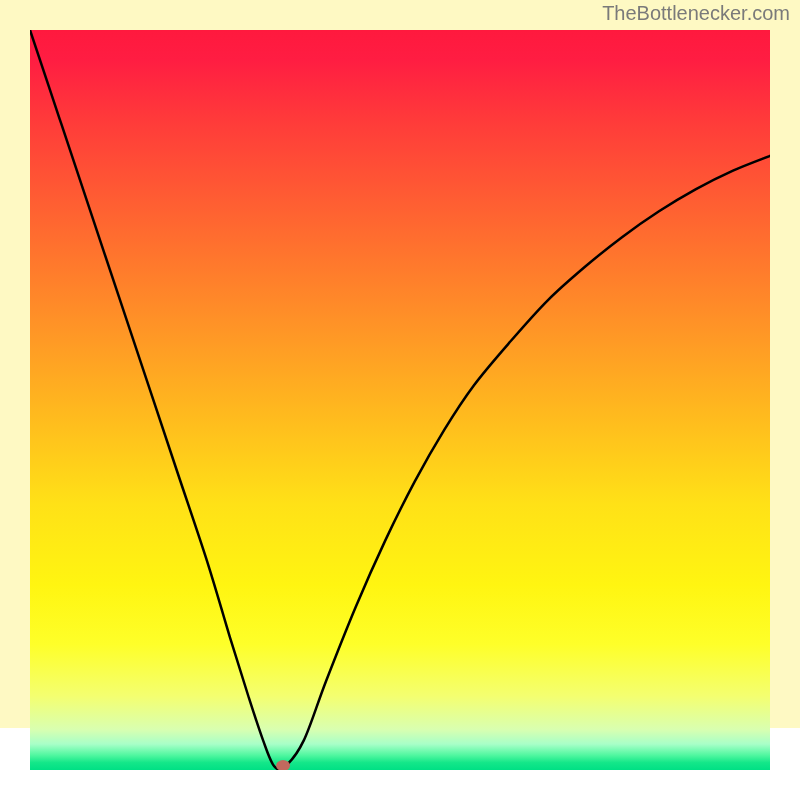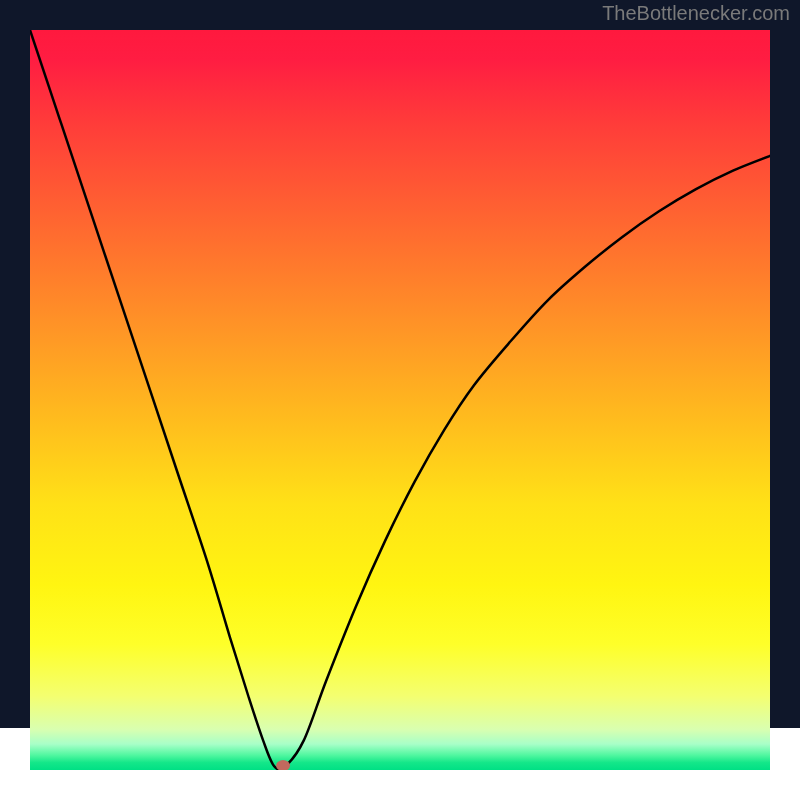--- a/index.html
+++ b/index.html
@@ -1,20 +1,20 @@
 <!DOCTYPE html>
 <html><head>
 <meta charset="utf-8">
 <style>
   * { margin: 0; padding: 0; box-sizing: border-box; }
   html, body { width: 800px; height: 800px; overflow: hidden; }
   .container {
     width: 800px;
     height: 728px;
-    background: #0f172a;
+    background: #fef9c3;
     position: relative;
   }
   .watermark {
     position: absolute;
     top: 2px;
     right: 10px;
     font-family: Arial, sans-serif;
     font-size: 20px;
     color: #7a7a7a;
     font-weight: 500;

